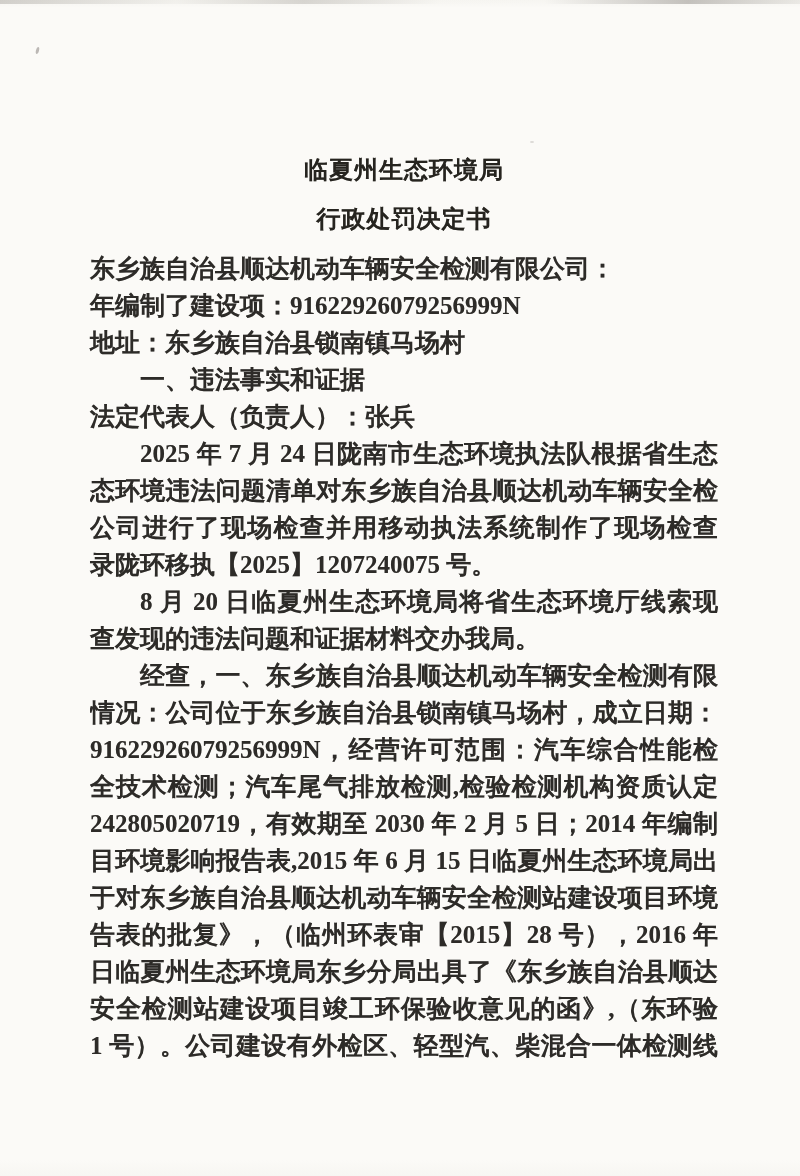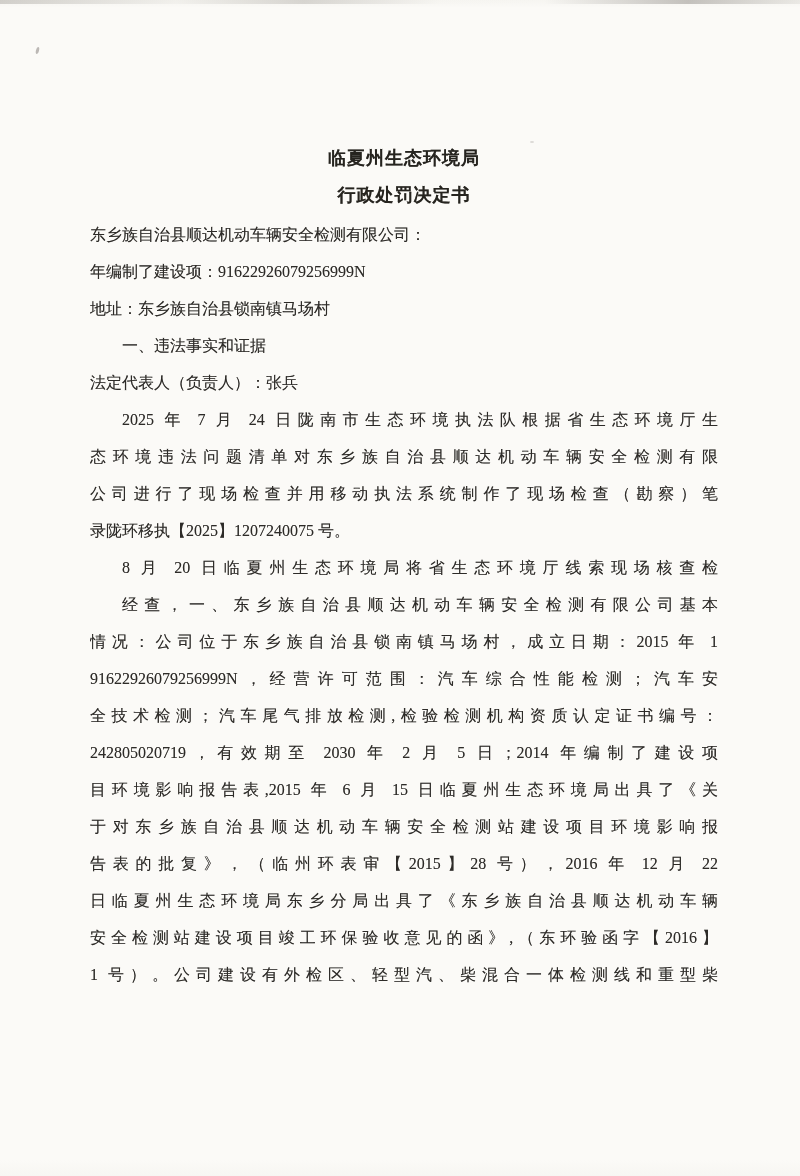--- a/index.html
+++ b/index.html
@@ -40,44 +40,45 @@
   }
   .speck-1 { left: 36px; top: 47px; width: 3px; height: 7px; transform: rotate(15deg); }
   .speck-2 { left: 530px; top: 141px; width: 4px; height: 2px; opacity: .5; }
   .content {
     position: absolute;
     left: 90px;
     top: 0;
     width: 628px;
   }
   .title {
-    margin: 0;
+    margin: 12px;
     text-align: center;
-    font-size: 18px;
+    font-size: 24px;
     line-height: 37px;
     font-weight: 600;
     letter-spacing: 1px;
     color: #26241f;
     text-shadow: 0 0 .5px rgba(45,43,40,.55);
   }
   .title-1 { padding-top: 140px; }
   .doc-number {
     text-align: right;
     font-size: 21px;
     line-height: 32px;
     padding-right: 2px;
     color: #2d2b28;
     text-shadow: 0 0 .4px rgba(45,43,40,.45);
   }
   .body-text {
     margin-top: 2px;
-    font-size: 16px;
+    font-size: 25px;
     line-height: 37px;
     color: #2d2b28;
     text-shadow: 0 0 .4px rgba(45,43,40,.4);
+    font-weight: bold;
   }
   .line {
     white-space: nowrap;
     text-align: left;
   }
   .line.fill {
     white-space: normal;
     text-align: justify;
     text-align-last: justify;
     overflow: hidden;
@@ -102,20 +103,21 @@
         <div class="line">东乡族自治县顺达机动车辆安全检测有限公司：</div>
         <div class="line">年编制了建设项：91622926079256999N</div>
         <div class="line">地址：东乡族自治县锁南镇马场村</div>
         <div class="line indent">一、违法事实和证据</div>
         <div class="line">法定代表人（负责人）：张兵</div>
         <div class="line indent fill">2025 年 7 月 24 日陇南市生态环境执法队根据省生态环境厅生</div>
         <div class="line fill">态环境违法问题清单对东乡族自治县顺达机动车辆安全检测有限</div>
         <div class="line fill">公司进行了现场检查并用移动执法系统制作了现场检查（勘察）笔</div>
         <div class="line">录陇环移执【2025】1207240075 号。</div>
         <div class="line indent fill">8 月 20 日临夏州生态环境局将省生态环境厅线索现场核查检</div>
+        <div class="line">查发现的违法问题和证据材料交办我局。</div>
         <div class="line indent fill">经查，一、东乡族自治县顺达机动车辆安全检测有限公司基本</div>
         <div class="line fill">情况：公司位于东乡族自治县锁南镇马场村，成立日期：2015 年 1</div>
         <div class="line fill">91622926079256999N，经营许可范围：汽车综合性能检测；汽车安</div>
         <div class="line fill">全技术检测；汽车尾气排放检测,检验检测机构资质认定证书编号：</div>
         <div class="line fill">242805020719，有效期至 2030 年 2 月 5 日；2014 年编制了建设项</div>
         <div class="line fill">目环境影响报告表,2015 年 6 月 15 日临夏州生态环境局出具了《关</div>
         <div class="line fill">于对东乡族自治县顺达机动车辆安全检测站建设项目环境影响报</div>
         <div class="line fill">告表的批复》，（临州环表审【2015】28 号），2016 年 12 月 22</div>
         <div class="line fill">日临夏州生态环境局东乡分局出具了《东乡族自治县顺达机动车辆</div>
         <div class="line fill">安全检测站建设项目竣工环保验收意见的函》,（东环验函字【2016】</div>

